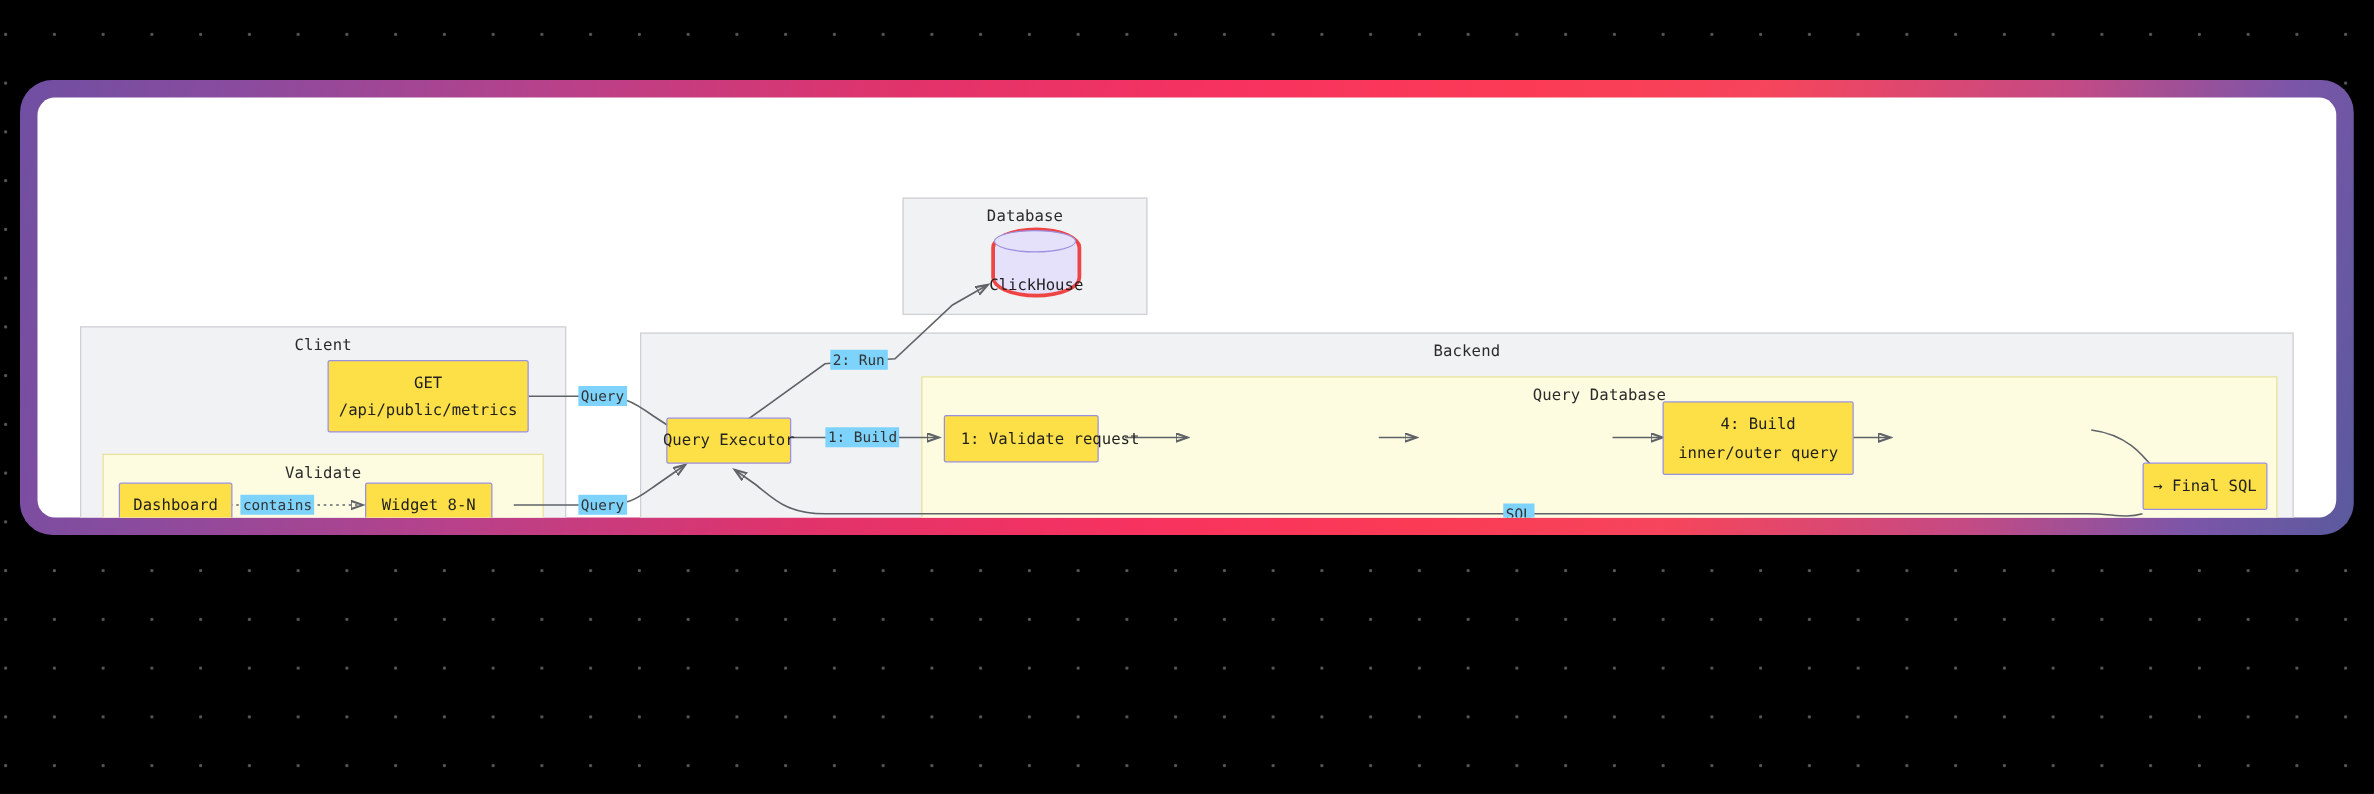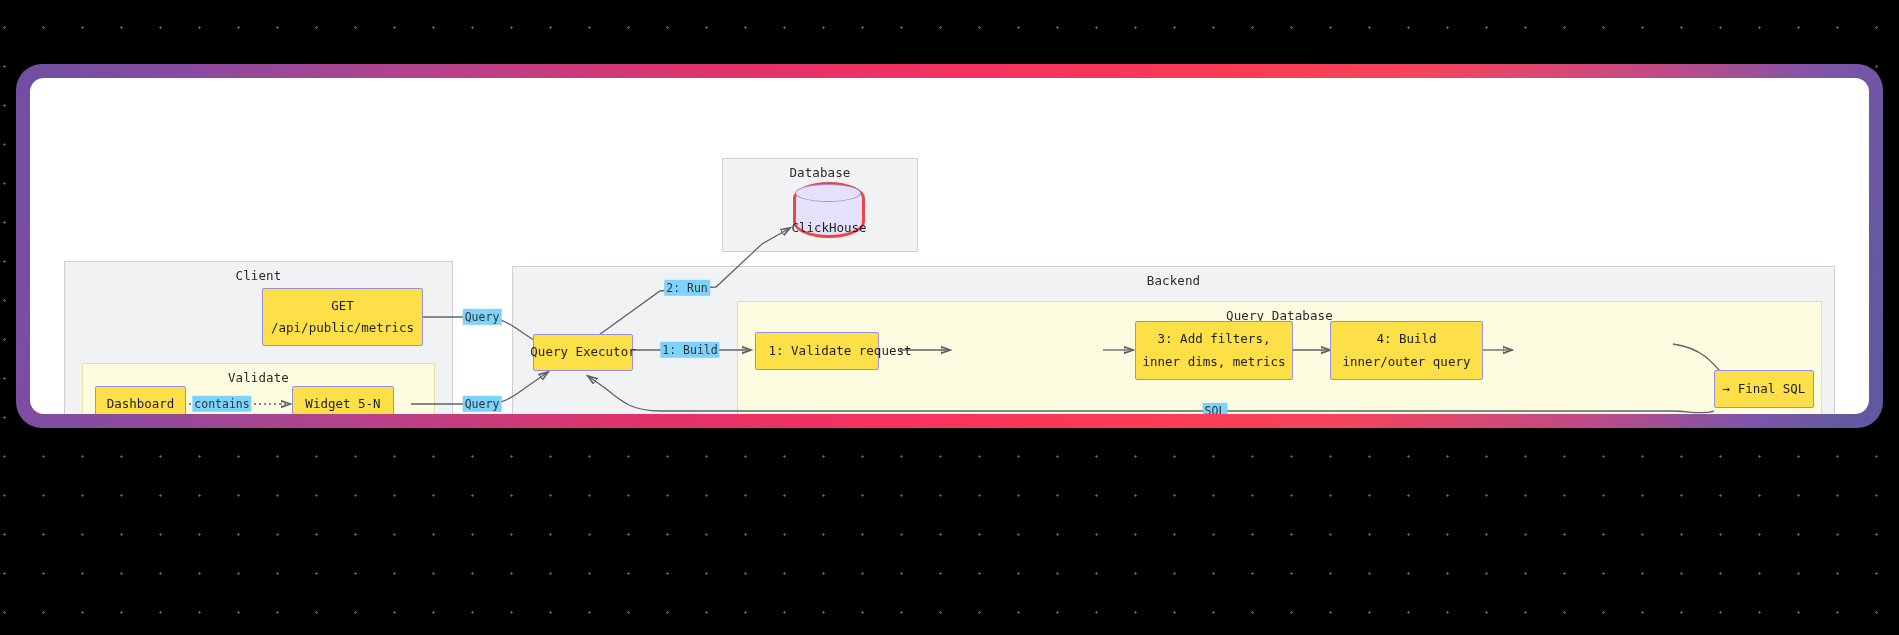--- a/index.html
+++ b/index.html
@@ -217,40 +217,36 @@
       <div class="node" style="left:262px; top:288px; width:161px; height:58px;">
         <span>GET</span>
         <span class="line2">/api/public/metrics</span>
       </div>
 
       <div class="node" style="left:95px; top:386px; width:91px; height:36px;">
         <span>Dashboard</span>
       </div>
 
       <div class="node" style="left:292px; top:386px; width:102px; height:36px;">
-        <span>Widget 5-N</span>
+        <span>Widget 8-N</span>
       </div>
 
       <div class="cylinder" style="left:793px; top:182px; width:72px; height:56px;">
         <span class="cyl-label">ClickHouse</span>
       </div>
 
       <div class="node" style="left:533px; top:334px; width:100px; height:37px;">
         <span>Query Executor</span>
       </div>
 
       <div class="node" style="left:755px; top:332px; width:124px; height:38px;padding-left:46px;">
         <span>1: Validate request</span>
       </div>
 
 
-      <div class="node" style="left:1135px; top:321px; width:158px; height:59px;">
-        <span>3: Add filters,</span>
-        <span class="line2">inner dims, metrics</span>
-      </div>
 
       <div class="node" style="left:1330px; top:321px; width:153px; height:59px;">
         <span>4: Build</span>
         <span class="line2">inner/outer query</span>
       </div>
 
 
       <div class="node" style="left:1714px; top:370px; width:100px; height:38px;">
         <span>→ Final SQL</span>
       </div>

